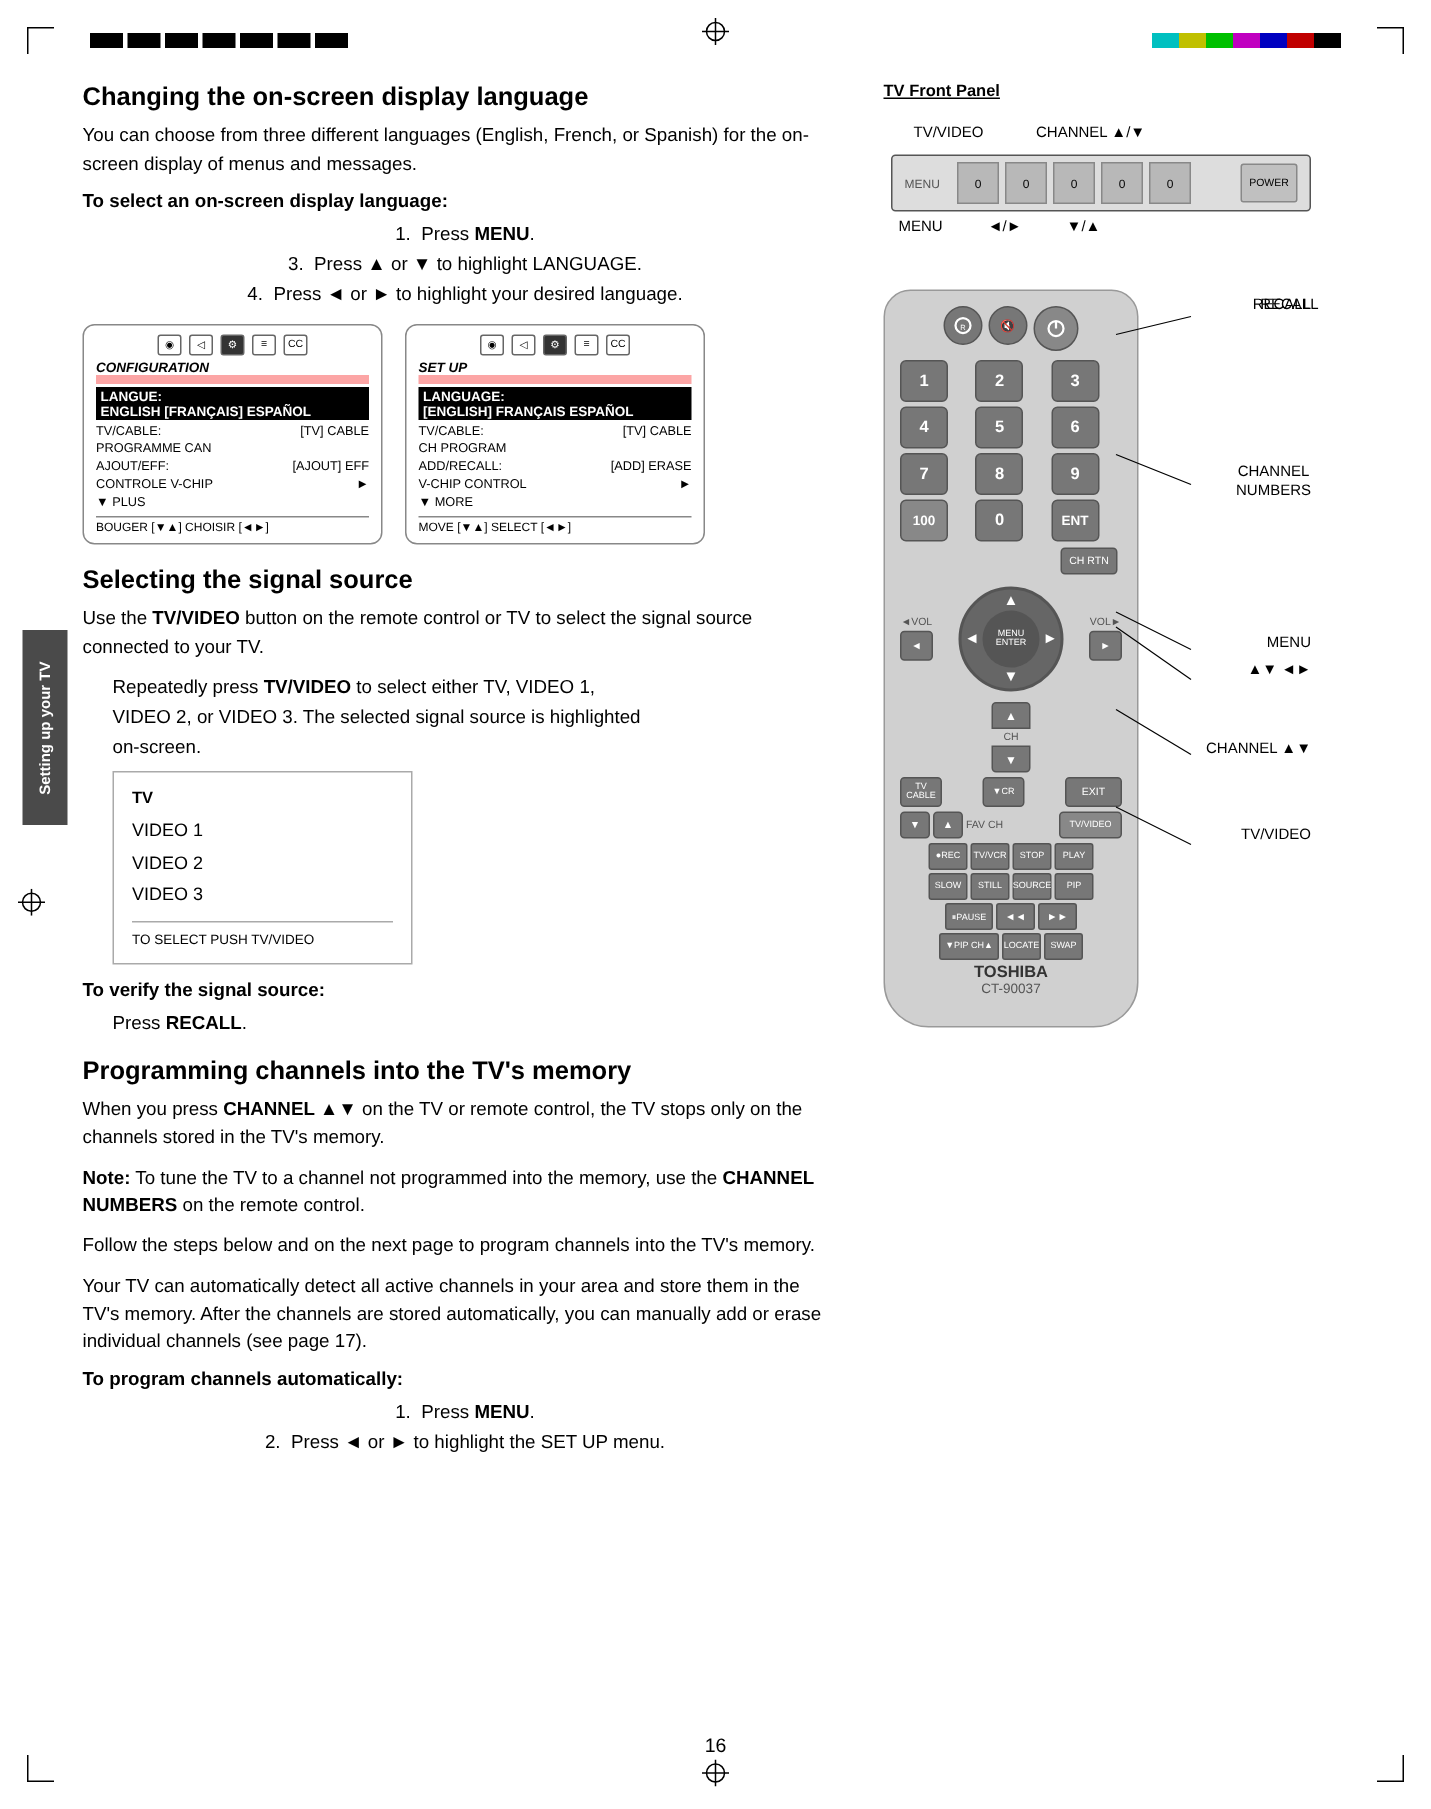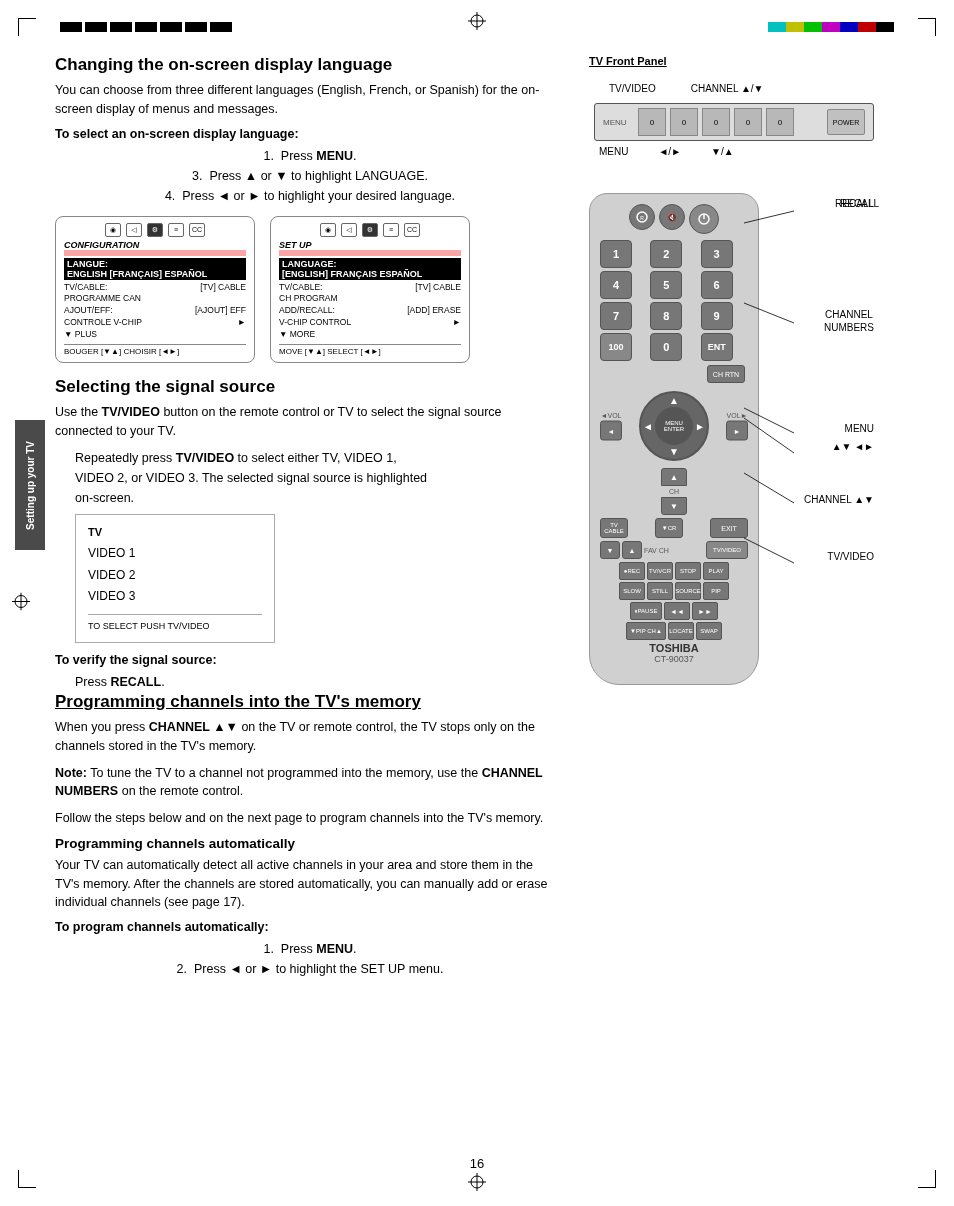--- a/index.html
+++ b/index.html
@@ -482,26 +482,25 @@
       <div class="signal-title">TV</div>
       <div>VIDEO 1</div>
       <div>VIDEO 2</div>
       <div>VIDEO 3</div>
       <div style="font-size:9px; margin-top:6px; border-top:1px solid #aaa; padding-top:3px;">TO SELECT PUSH TV/VIDEO</div>
     </div>
 
     <p class="bold-label">To verify the signal source:</p>
     <p class="indent">Press <strong>RECALL</strong>.</p>
 
-    <h2 class="section-title" style="text-decoration:underline;">Programming channels into the TV's memory</h2>
+    <h2 class="section-title" style="margin-top:12px;">Programming channels into the TV's memory</h2>
     <p class="section-body">When you press <strong>CHANNEL ▲▼</strong> on the TV or remote control, the TV stops only on the channels stored in the TV's memory.</p>
     <p class="section-body"><strong>Note:</strong> To tune the TV to a channel not programmed into the memory, use the <strong>CHANNEL NUMBERS</strong> on the remote control.</p>
     <p class="section-body">Follow the steps below and on the next page to program channels into the TV's memory.</p>
 
-    <p class="sub-section-title">Programming channels automatically</p>
     <p class="section-body">Your TV can automatically detect all active channels in your area and store them in the TV's memory. After the channels are stored automatically, you can manually add or erase individual channels (see page 17).</p>
 
     <p class="bold-label">To program channels automatically:</p>
     <p class="list-item">1.&nbsp; Press <strong>MENU</strong>.</p>
     <p class="list-item">2.&nbsp; Press ◄ or ► to highlight the SET UP menu.</p>
   </div>
 
   <div class="right-col">
 
     <div class="tv-front-panel">

